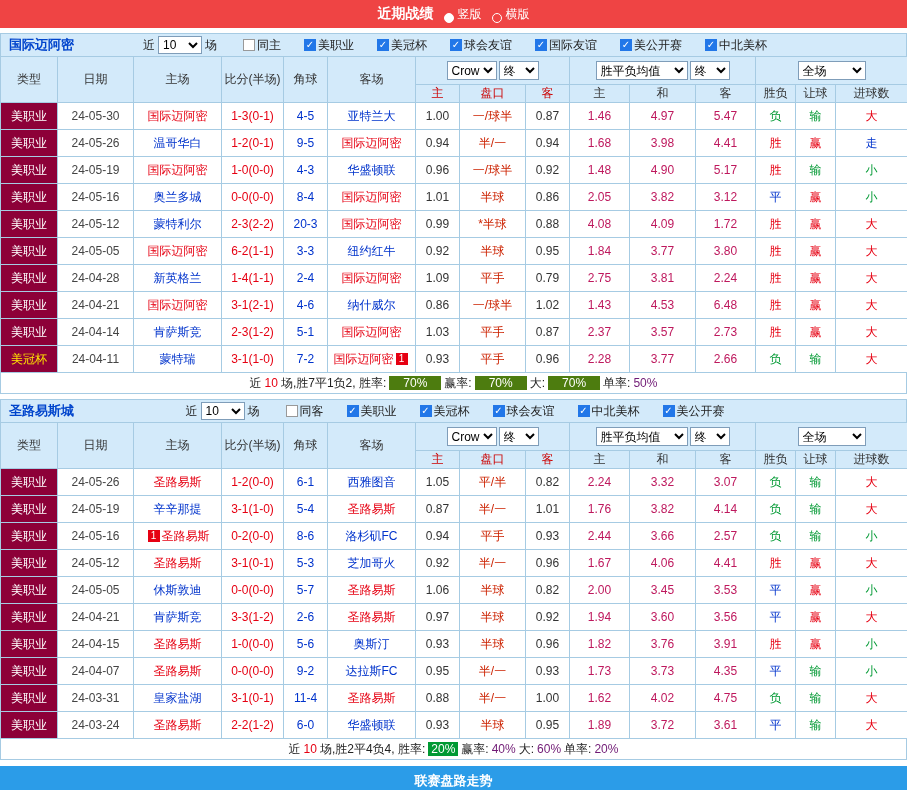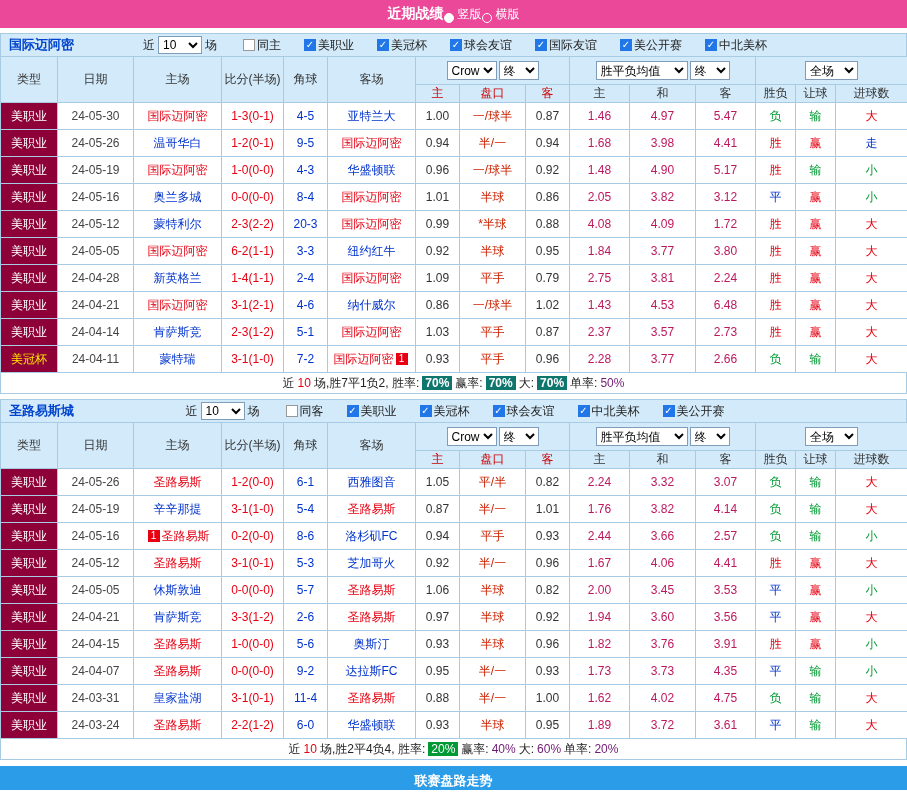--- a/index.html
+++ b/index.html
@@ -1,19 +1,19 @@
 <!DOCTYPE html>
 <html><head>
 <meta charset="utf-8">
 <style>
   html,body{margin:0;padding:0;background:#fff;}
   body{font-family:"Liberation Sans","DejaVu Sans",sans-serif;}
   .page{width:907px;height:797px;overflow:hidden;background:#fff;}
 
-  .topbar{height:28px;background:#ec4899;display:flex;align-items:center;justify-content:center;color:#fff;}
+  .topbar{height:28px;background:#ef4444;display:flex;align-items:center;justify-content:center;gap:10px;color:#fff;}
   .tb-title{font-size:14px;font-weight:bold;}
   .radio{display:inline-flex;align-items:flex-end;font-size:12px;cursor:pointer;}
   .rdot{width:10px;height:10px;border:1px solid #fff;border-radius:50%;display:inline-block;margin-right:4px;background:transparent;box-sizing:border-box;}
   .rdot.sel{background:#fff;}
 
   .section{margin-top:5px;}
   .sbar{height:22px;background:#d3eafa;border:1px solid #a6cbe3;border-bottom:none;position:relative;display:flex;align-items:center;font-size:12px;color:#222;}
   .team{position:absolute;left:8px;color:#0044cc;font-weight:bold;font-size:13px;}
   .filters{flex:1;display:flex;align-items:center;justify-content:center;}
   .flab{margin:0 3px;}
@@ -22,38 +22,38 @@
   .cb{width:12px;height:12px;border:1px solid #999;background:#fff;display:inline-flex;align-items:center;justify-content:center;font-size:10px;line-height:10px;margin-right:2px;box-sizing:border-box;color:#fff;}
   .cb.on{background:#2277e8;border-color:#2277e8;}
 
   table.grid{width:907px;border-collapse:collapse;table-layout:fixed;font-size:12px;}
   .grid th,.grid td{border:1px solid #a6cbe3;text-align:center;padding:0;overflow:hidden;white-space:nowrap;}
   .h1 th{height:27px;background:#d3eafa;font-weight:normal;color:#333;}
   .h2 th{height:17px;background:#d3eafa;font-weight:normal;color:#333;}
   .h2 th.tone-red{color:#cc0000;}
   .selcell{background:#d3eafa;}
   .hsel{height:19px;font-size:12px;border:1px solid #7f9db9;background:#fff;margin:0 1px;}
-  .w64{width:50px;} .w40{width:40px;} .w86{width:92px;} .w60{width:53px;}
+  .w64{width:50px;} .w40{width:40px;} .w86{width:92px;} .w60{width:68px;}
 
   .drow td{height:26px;background:#fff;color:#333;}
   td.type{background:#8d0038;color:#fff;}
   td.type.ty-y{color:#ffe400;}
   td.date{color:#444;}
   td.score{color:#e60012;}
   td.corner{color:#0033cc;}
   .tm-red{color:#e60012;} .tm-blue{color:#0033cc;}
   td.hcap{color:#cc2200;}
   td.anum{color:#333;}
   td.euro{color:#be185d;}
   td.res.tone-red{color:#e60012;} td.res.tone-green{color:#009933;} td.res.tone-blue{color:#0033cc;}
   .badge{display:inline-block;min-width:12px;height:12px;line-height:12px;background:#e60012;color:#fff;font-size:10px;margin:0 2px;text-align:center;vertical-align:1px;}
   .teamcell{cursor:pointer;}
 
   .sumline{height:20px;border:1px solid #a6cbe3;border-top:none;display:flex;align-items:center;justify-content:center;font-size:12px;color:#222;gap:3px;}
-  .bg-red{background:#0f766e;color:#fff;padding:0 3px;font-weight:bold;}
+  .bg-red{background:#4d7c0f;color:#fff;padding:0 14px;}
   .bg-green{background:#009933;color:#fff;padding:0 3px;}
   .txt-red{color:#e60012;} .txt-blue{color:#701a75;}
 
   .bottombar{height:24px;background:#2b9ce8;color:#fff;display:flex;align-items:flex-end;justify-content:center;font-weight:bold;font-size:13px;margin-top:6px;}
 </style>
 </head>
 <body>
 
 <div class="page">
   <div class="topbar">

